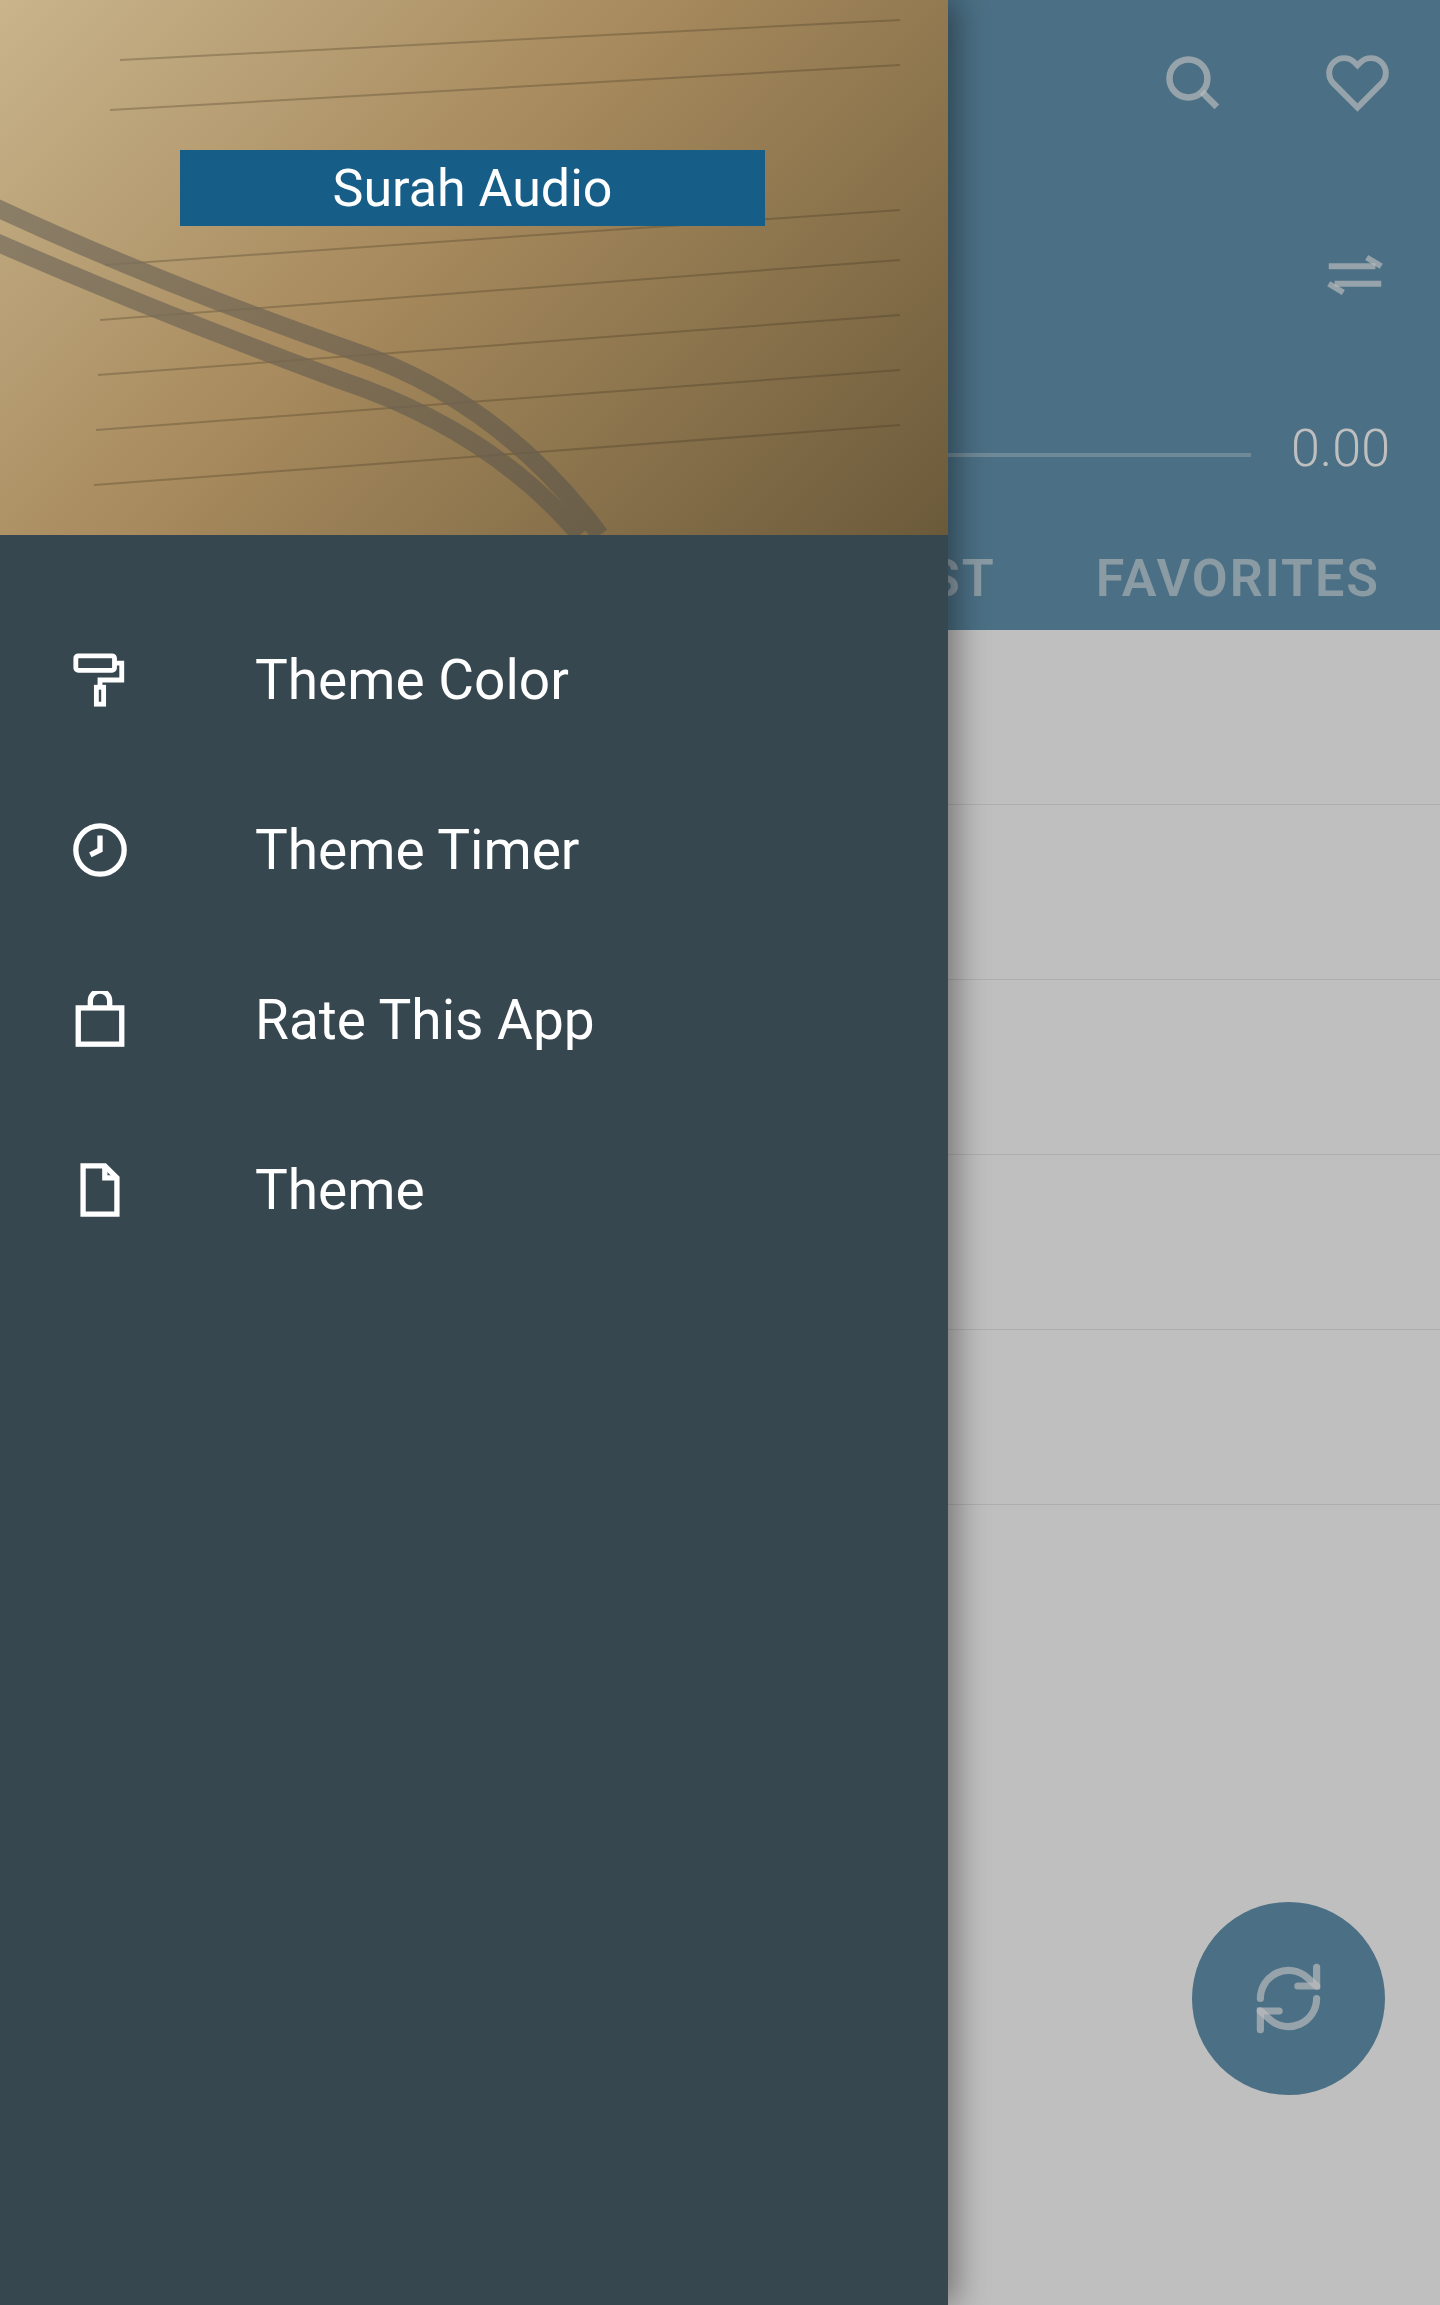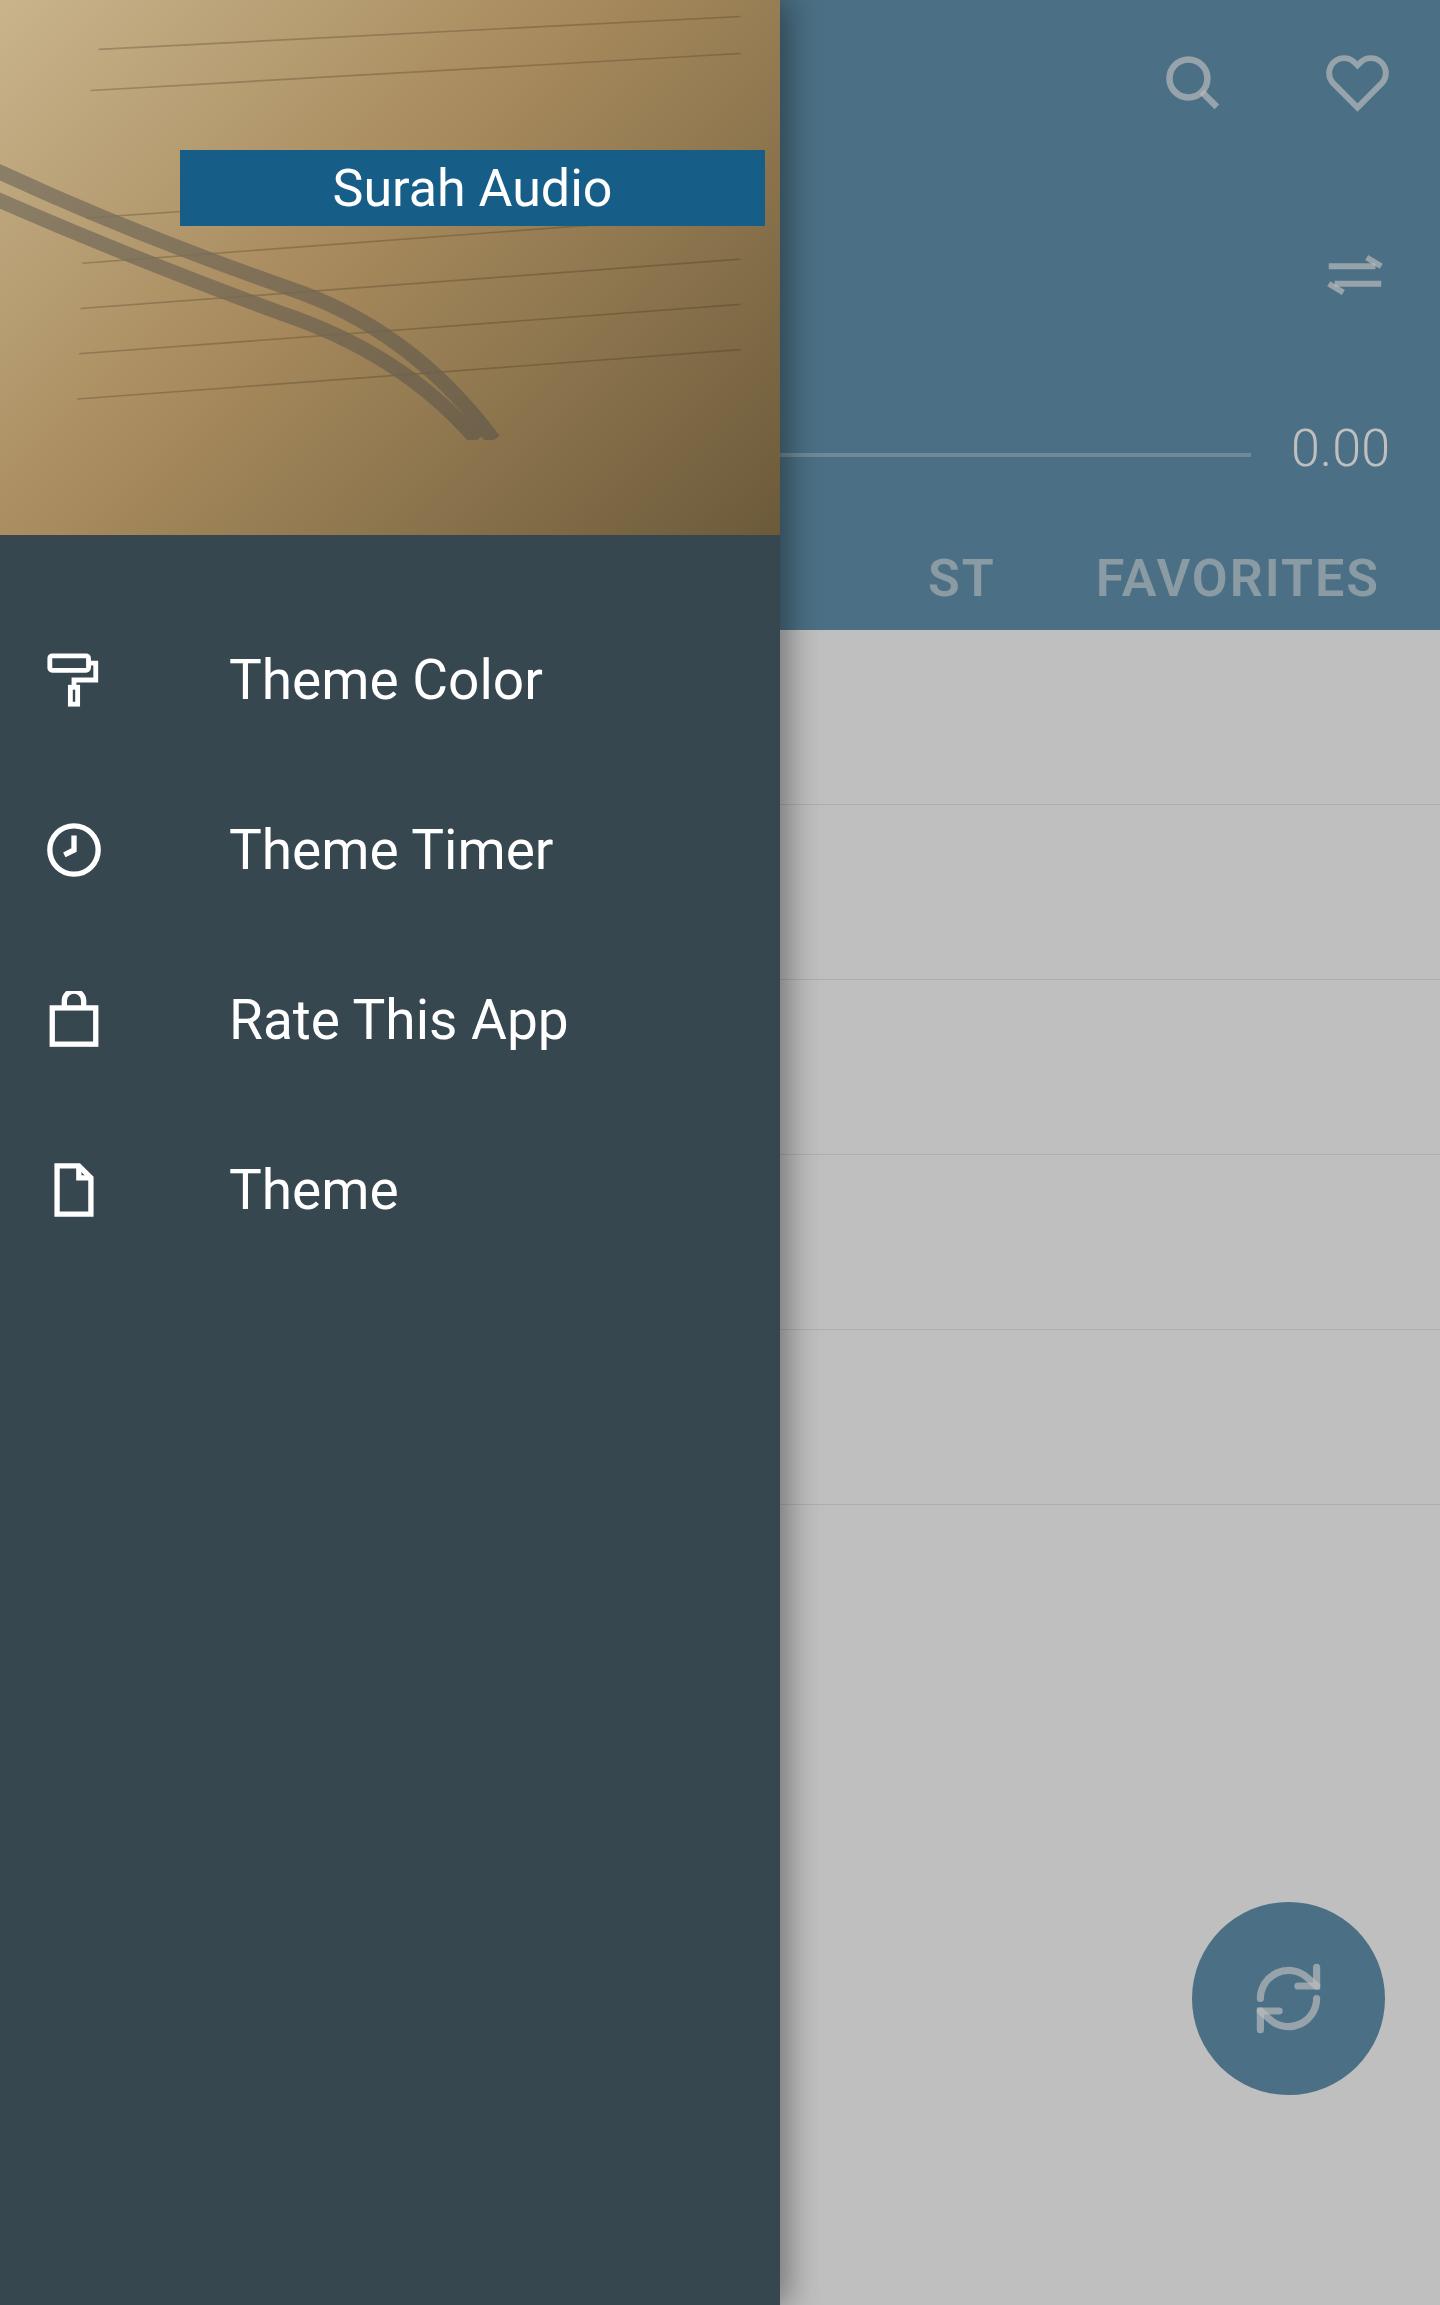--- a/index.html
+++ b/index.html
@@ -20,27 +20,27 @@
   
   .list-area { position:absolute; top:630px; left:0; right:0; bottom:0; background:#ffffff; }
   .list-row { height: 175px; border-bottom: 1px solid #ddd; }
   
   .fab { position:absolute; width:193px; height:193px; border-radius:50%; background:#165e88; right:55px; bottom:210px; display:flex; align-items:center; justify-content:center; }
   
   
   .scrim { position:absolute; inset:0; background: rgba(128,128,128,0.5); }
   
   
-  .drawer { position:absolute; top:0; left:0; width: 780px; height: 100%; background:#37474f; box-shadow: 8px 0 30px rgba(0,0,0,0.4);}
+  .drawer { position:absolute; top:0; left:0; width: 948px; height: 100%; background:#37474f; box-shadow: 8px 0 30px rgba(0,0,0,0.4);}
   .drawer-header { position: relative; width: 100%; height: 535px; background:#8a7352; overflow:hidden; }
   .drawer-header .paper { position:absolute; inset:0; background: linear-gradient(135deg,#c9b48c 0%, #a78a5d 45%, #6b5a3a 100%); }
   .drawer-header .lines { position:absolute; top:0; left:0; right:0; bottom:0; opacity:0.55; }
   .drawer-header .title-badge { position:absolute; top:150px; left:180px; width: 585px; height: 76px; background:#165e88; color:#fff; display:flex; align-items:center; justify-content:center; font-size:52px; font-weight:400; }
   .drawer-body { padding-top: 60px; }
-  .drawer-item { display:flex; align-items:center; height: 170px; padding-left: 39px; gap: 120px; }
+  .drawer-item { display:flex; align-items:center; height: 170px; padding-left: 65px; gap: 120px; }
   .drawer-item .icon { width: 70px; display:flex; justify-content:center; }
   .drawer-item .label { color:#fff; font-size: 55px; font-weight: 400; }
 </style>
 </head>
 <body>
 
 <div class="screen">
   <div class="app-bg">
     <div class="app-header">
       <div class="action-icons">

